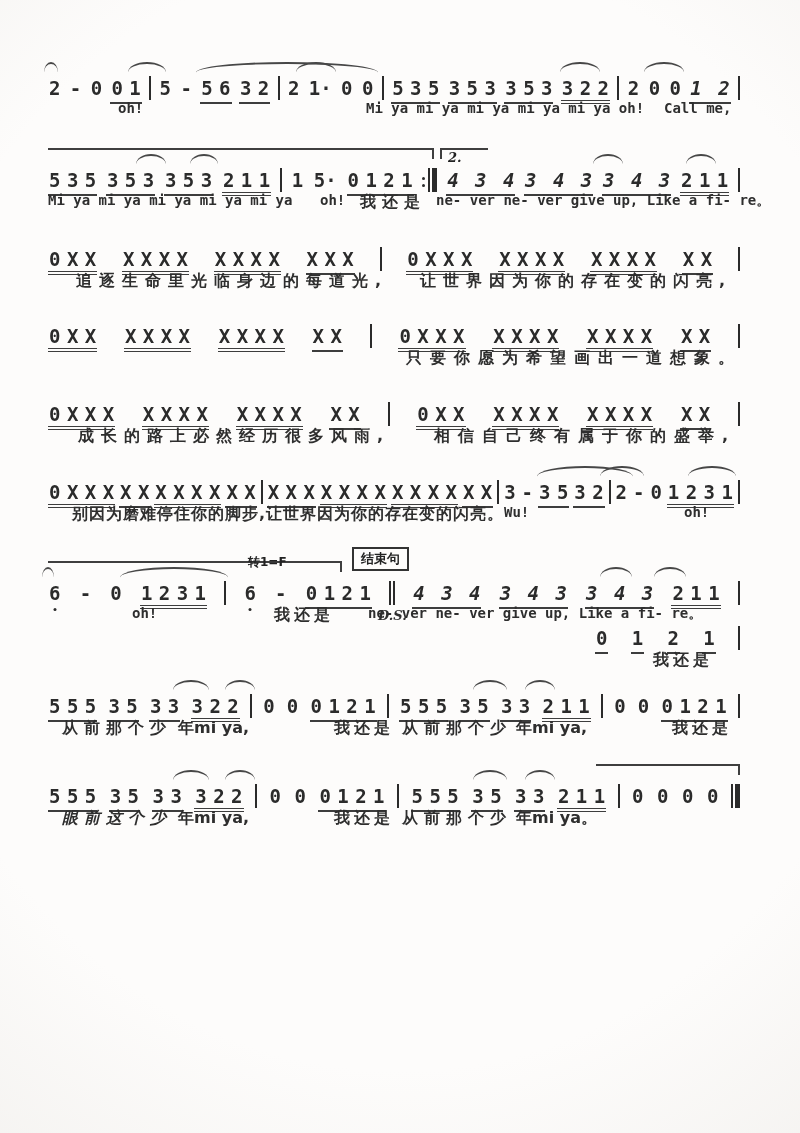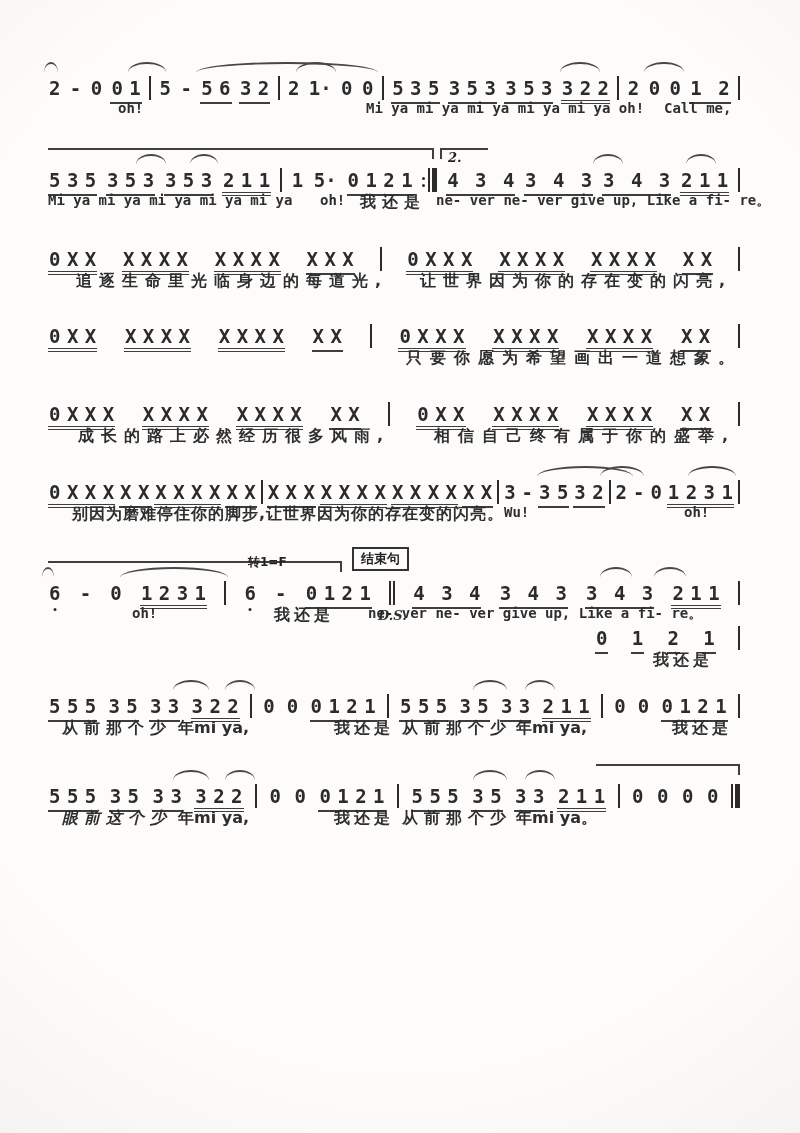--- a/index.html
+++ b/index.html
@@ -4,21 +4,21 @@
 <style>
   html,body{margin:0;padding:0;background:#ffffff;}
   .page{position:relative;width:800px;height:1133px;overflow:hidden;
         background:radial-gradient(115% 90% at 50% 45%, #fdfcfb 55%, #f0eeeb 90%, #e9e7e3 100%);
         font-family:"DejaVu Sans Mono", monospace;}
   .line{position:absolute;height:72px;}
   .notes{display:flex;justify-content:space-between;align-items:flex-end;height:34px;
          font:700 19px "DejaVu Sans Mono", monospace;color:#2b2b2b;white-space:pre;}
   .tok{line-height:1;padding:0 1px 6px 1px;position:relative;}
   .grp{word-spacing:-5px;}
-  .sp{word-spacing:5px;}
+  .sp{word-spacing:5px;font-style:italic;}
   .u1{padding-bottom:4px;border-bottom:2px solid #3d3d3d;}
   .u2{padding-bottom:2px;border-bottom:4px double #3d3d3d;}
   .odot{position:absolute;left:50%;transform:translateX(-50%);bottom:-2px;width:3px;height:3px;border-radius:50%;background:#2b2b2b;}
   .bar{width:2px;height:24px;background:#2b2b2b;margin-bottom:4px;}
   .thick{width:5px;}
   .barwrap{display:flex;align-items:flex-end;gap:2px;}
   .barwrap .bar{margin-bottom:4px;}
   .rdots{display:flex;flex-direction:column;gap:4px;margin-bottom:9px;margin-right:1px;}
   .rdot{width:3px;height:3px;border-radius:50%;background:#2b2b2b;}
   .slur{position:absolute;top:-8px;height:9px;border-top:2px solid #474747;

